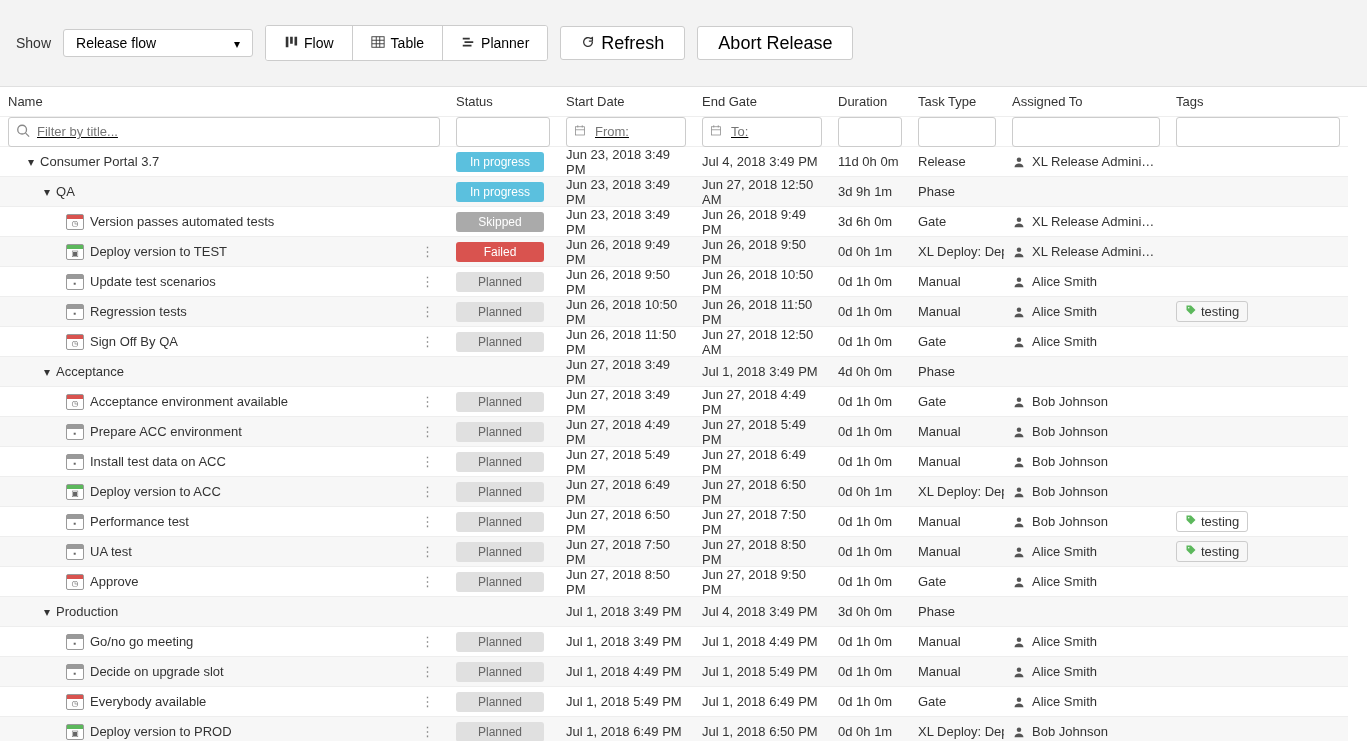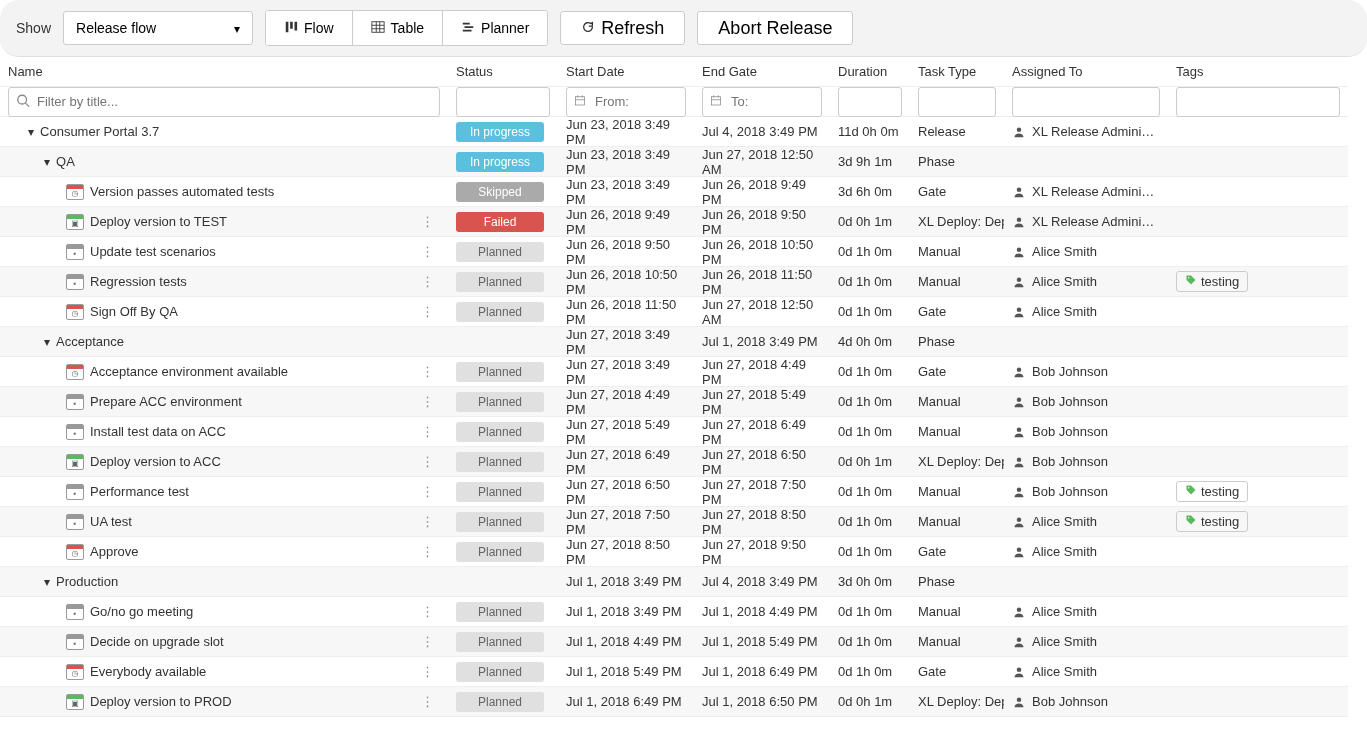--- a/index.html
+++ b/index.html
@@ -1,31 +1,31 @@
 <!DOCTYPE html>
 <html><head>
 <meta charset="utf-8">
 <style>
 * { box-sizing: border-box; margin: 0; padding: 0; }
 body { font-family: -apple-system, "Helvetica Neue", Arial, sans-serif; font-size: 13px; color: #333; background: #fff; }
-.toolbar { display: flex; align-items: center; gap: 12px; padding: 10px 16px; background: #f3f3f3; border-bottom: 1px solid #e0e0e0; border-radius: 19px; }
+.toolbar { display: flex; align-items: center; gap: 12px; padding: 25px 16px; background: #f3f3f3; border-bottom: 1px solid #e0e0e0; }
 .toolbar-label { font-size: 14px; color: #333; }
 .select-wrap { position: relative; }
-.select-btn { display: flex; align-items: center; justify-content: space-between; width: 190px; height: 34px; padding: 0 12px; background: #fff; border: 1px solid #ccc; border-radius: 3px; font-size: 14px; cursor: pointer; text-align: right; }
+.select-btn { display: flex; align-items: center; justify-content: space-between; width: 190px; height: 28px; padding: 0 12px; background: #fff; border: 1px solid #ccc; border-radius: 3px; font-size: 14px; cursor: pointer; text-align: right; }
 .btngroup { display: flex; border: 1px solid #ccc; border-radius: 3px; overflow: hidden; background: #fff; }
 .btngroup .seg { display: flex; align-items: center; gap: 6px; height: 34px; padding: 0 18px; background: #fff; border: none; border-right: 1px solid #ccc; font-size: 14px; cursor: pointer; justify-content: center; }
 .btngroup .seg:last-child { border-right: none; }
 .btn { display: flex; align-items: center; gap: 6px; height: 34px; padding: 0 20px; background: #fff; border: 1px solid #ccc; border-radius: 3px; font-size: 18px; cursor: pointer; }
 .icon { display: inline-flex; width: 14px; height: 14px; }
 .caret-down-icon::after { content: "▾"; font-size: 12px; }
 .grid { display: grid; grid-template-columns: 448px 110px 136px 136px 80px 94px 164px 180px; width: 1360px; }
 .header-row .cell { padding: 10px 8px 6px; font-size: 13px; color: #333; font-weight: 400; border-bottom: none; }
 .filter-row .cell { padding: 4px 4px 8px; border-bottom: 1px solid #ddd; }
 .filter-input { width: 100%; height: 30px; border: 1px solid #ccc; border-radius: 3px; padding: 0 8px; font-size: 13px; }
-.filter-input.with-icon { padding-left: 28px; }
+.filter-input.with-icon { padding-left: 28px; text-decoration: underline; }
 .input-wrap { position: relative; }
 .input-icon { position: absolute; left: 8px; top: 50%; transform: translateY(-50%); color: #888; }
 .row { display: contents; }
 .row .cell { display: flex; align-items: center; padding: 6px 8px; height: 30px; border-bottom: 1px solid #eee; font-size: 13px; }
 .row.alt .cell { background: #f7f7f7; }
 .name-cell { display: flex; align-items: center; gap: 6px; }
 .indent-0 { padding-left: 28px !important; }
 .indent-1 { padding-left: 44px !important; }
 .indent-2 { padding-left: 66px !important; }
 .task-icon { width: 18px; height: 16px; border: 1px solid #999; border-radius: 2px; display: inline-flex; flex-shrink: 0; position: relative; background: #fff; }

